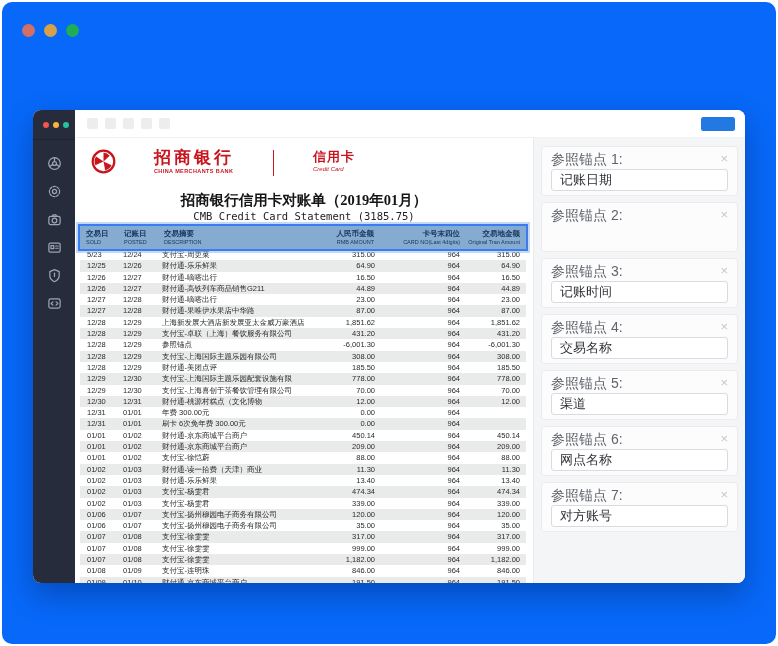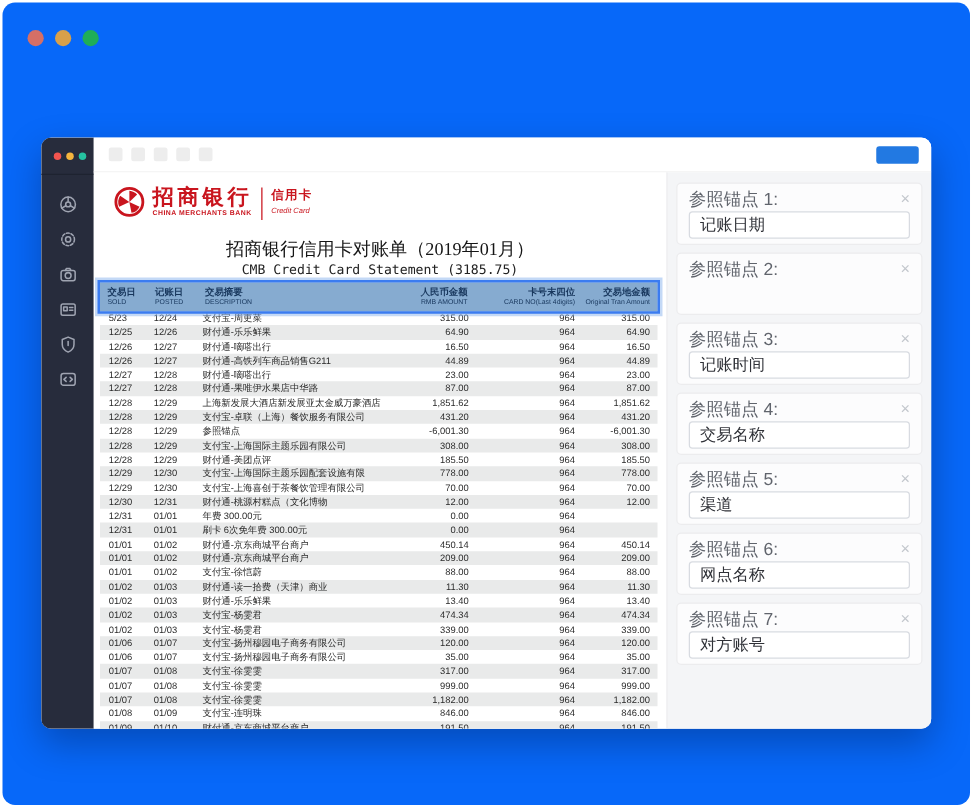--- a/index.html
+++ b/index.html
@@ -37,33 +37,33 @@
              display:flex; align-items:center; padding:0 10px; flex:0 0 28px; }
   .tb-squares { display:flex; gap:7px; margin-left:2px; }
   .tb-squares .sq { width:11px; height:11px; border-radius:2px; background:#ededed; }
   .tb-action { margin-left:auto; width:34px; height:14px; border-radius:2.5px;
                background:#2279e2; border:none; cursor:pointer; }
 
   .content { flex:1; display:flex; min-height:0; }
 
   
   .doc { flex:1; background:#fff; overflow:hidden; position:relative; }
-  .logo-row { display:flex; align-items:flex-start; margin:10px 0 0 15px; height:36px; }
+  .logo-row { display:flex; align-items:flex-start; margin:10px 0 0 15px; height:36px;gap:32px; }
   .logo-mark { width:27px; height:27px; margin-right:5px; }
   .bank-block { display:flex; flex-direction:column; }
   .bank-zh { color:#c9151e; font-size:17px; font-weight:700; letter-spacing:3px;
              font-family:"Liberation Serif", serif; line-height:20px; white-space:nowrap; }
   .bank-en { color:#c9151e; font-size:5.5px; font-weight:700; letter-spacing:.4px; line-height:7px; }
   .logo-div { width:1px; height:26px; background:#c9151e; margin:2px 7px 0 7px; }
   .card-block { display:flex; flex-direction:column; margin-top:1px; }
-  .card-zh { color:#c9151e; font-size:10px; font-weight:700; letter-spacing:1px;
+  .card-zh { color:#c9151e; font-size:13px; font-weight:700; letter-spacing:1px;
              font-family:"Liberation Serif", serif; line-height:16px; white-space:nowrap; }
   .card-en { color:#c9151e; font-size:6px; font-style:italic; line-height:8px; }
 
-  .doc-title { text-align:center; font-family:"Liberation Serif", serif; font-weight:400;
+  .doc-title { text-align:center; font-family:"Liberation Serif", serif; font-weight:700;
                font-size:14.5px; color:#151515; margin-top:7px; line-height:18px; }
   .doc-subtitle { text-align:center; font-family:"DejaVu Sans Mono", monospace;
                   font-size:10.5px; color:#222; margin-top:1px; line-height:13px; }
 
   
   .tbl { margin:3px 0 0 5px; width:446px; font-size:7.5px; color:#2a2a2a; }
   .ghead, .trow { display:grid; grid-template-columns:38px 40px 142px 80px 86px 60px; }
   .ghead { background:#86abd0; outline:2px solid #3b7cf0;
            box-shadow:0 0 0 4px rgba(125,170,235,.45); position:relative;
            padding:3px 12px 3px 0; color:#17365c; }

